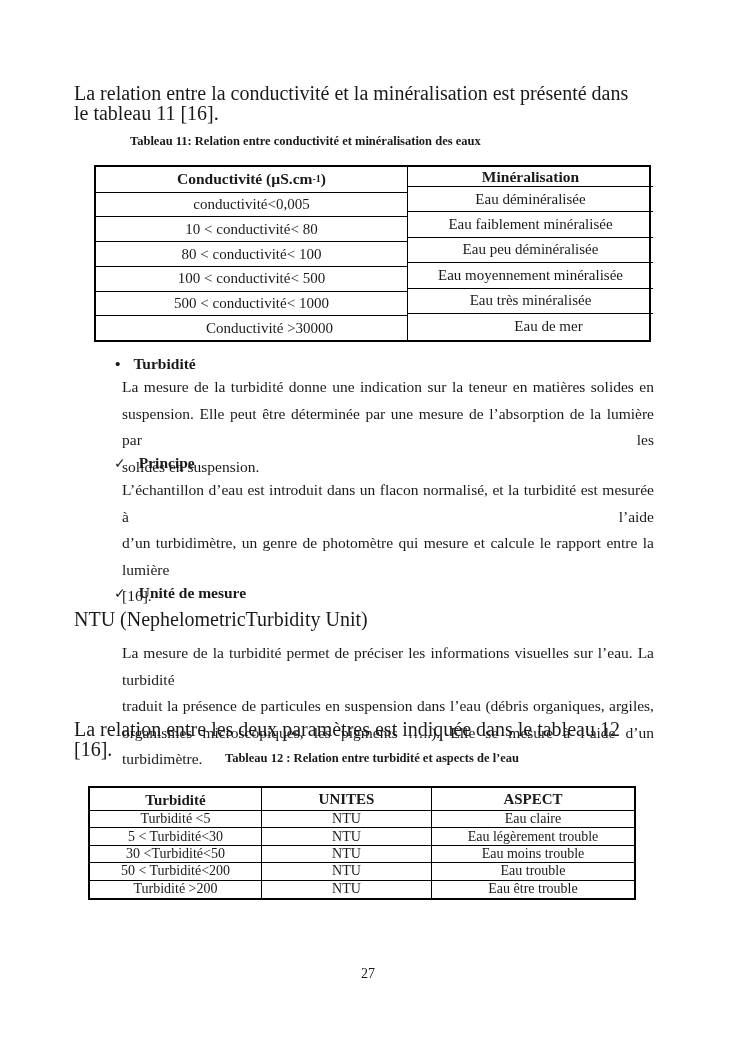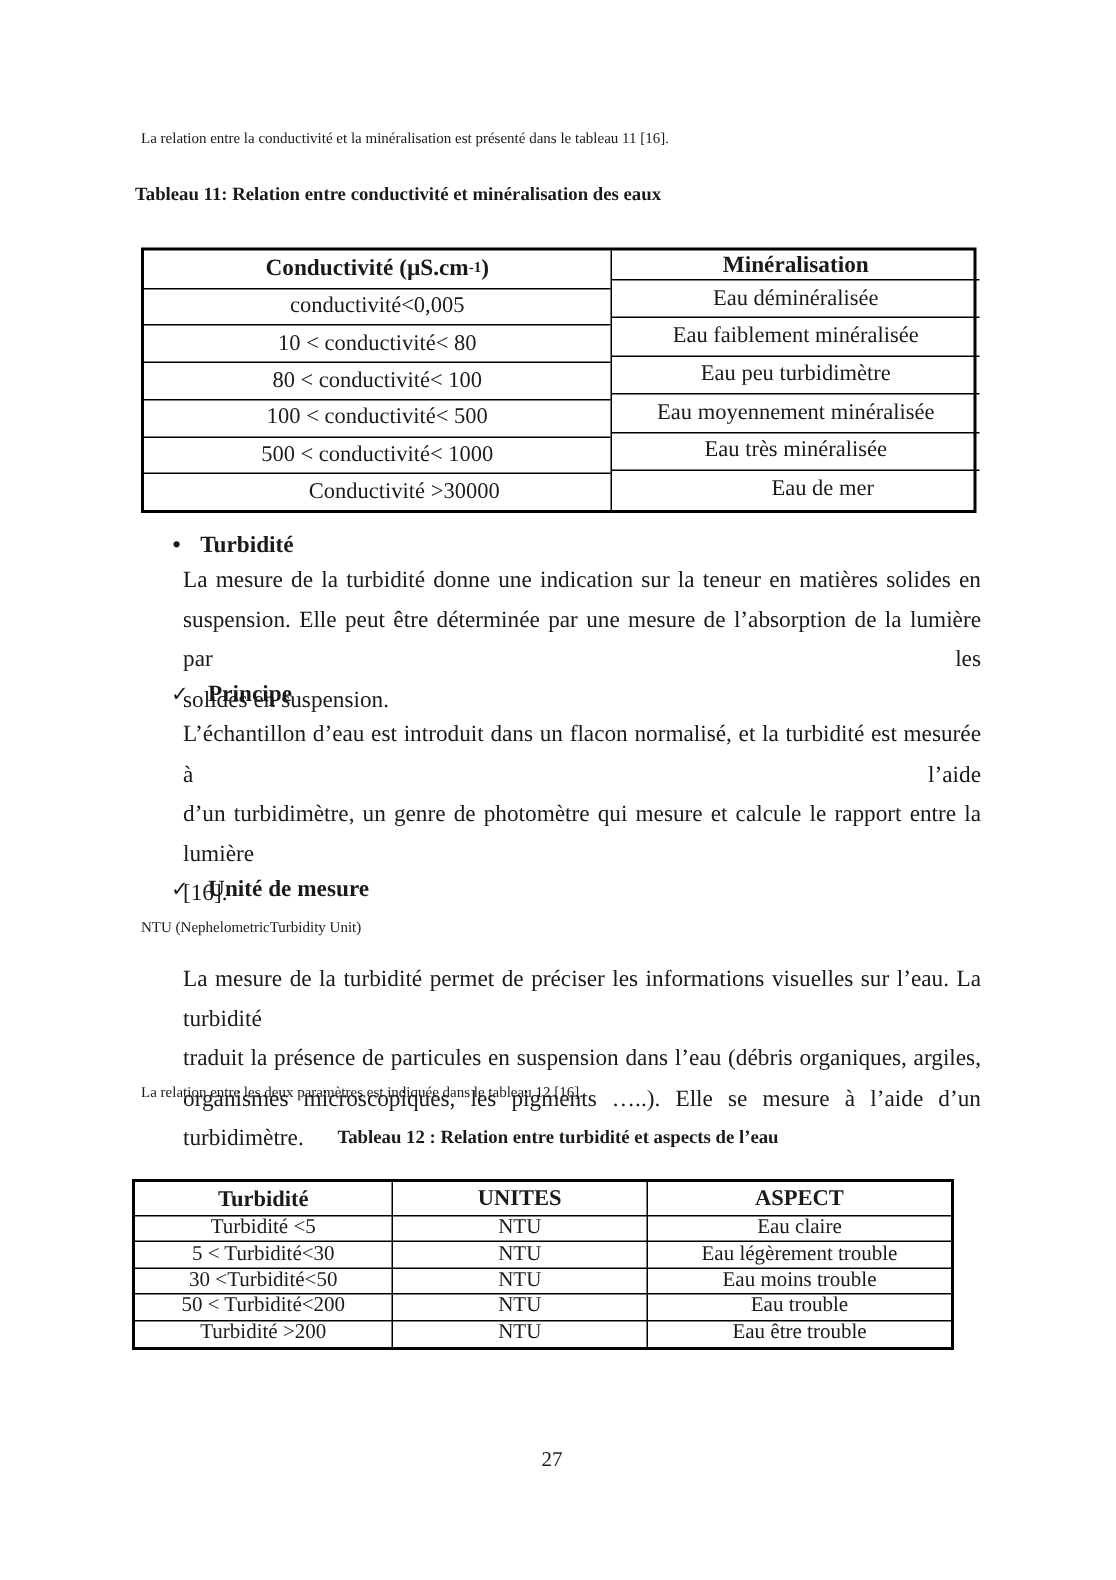--- a/index.html
+++ b/index.html
@@ -6,21 +6,21 @@
   body{
     width:744px;height:1053px;
     background:#ffffff;
     font-family:"Liberation Serif", serif;
     color:#1a1a1a;
     position:relative;
     -webkit-font-smoothing:antialiased;
   }
   .page{position:absolute;inset:0;width:744px;height:1053px;overflow:hidden;}
 
-  .textline{position:absolute;left:94px;width:564px;font-size:10px;line-height:20px;}
+  .textline{position:absolute;left:74px;width:564px;font-size:20px;line-height:20px;}
   .caption{position:absolute;left:90px;width:564px;font-size:12.5px;font-weight:bold;line-height:16px;}
 
   .para{position:absolute;left:90px;width:564px;font-size:15.5px;}
   .para .line{line-height:26.5px;text-align:justify;text-align-last:justify;margin-left:32px;}
   .para .line.last{text-align-last:left;}
 
   .bullet-line{position:absolute;left:90px;width:564px;font-size:15.5px;line-height:20px;}
   .bullet-line .marker{display:inline-block;margin-left:25px;font-weight:bold;}
   .bullet-line .check{display:inline-block;margin-left:24px;font-weight:normal;font-size:14px;}
   .bullet-line .label{font-weight:bold;margin-left:13px;}
@@ -55,41 +55,41 @@
 
   .pagenum{position:absolute;left:0;top:966px;width:736px;text-align:center;font-size:14px;}
 </style>
 </head>
 <body>
 
 <div class="page">
 
   <div class="textline" style="top:83px;">La relation entre la conductivité et la minéralisation est présenté dans le tableau 11 [16].</div>
 
-  <div class="caption" style="top:121px;">Tableau  11: Relation entre conductivité et minéralisation des eaux</div>
+  <div class="caption" style="top:133px;margin-left:40px;">Tableau  11: Relation entre conductivité et minéralisation des eaux</div>
 
   <div class="t11">
     <div class="t11-left">
       <div class="cell head">
         <span>Conductivité (µS.cm</span>
           <span class="sup">-1</span>
           <span>)</span>
       </div>
       <div class="cell">conductivité&lt;0,005</div>
       <div class="cell">10 &lt; conductivité&lt; 80</div>
       <div class="cell">80 &lt; conductivité&lt; 100</div>
       <div class="cell">100 &lt; conductivité&lt; 500</div>
       <div class="cell">500 &lt; conductivité&lt; 1000</div>
       <div class="cell">Conductivité &gt;30000</div>
     </div>
     <div class="t11-right">
       <div class="cell head first">Minéralisation</div>
       <div class="cell">Eau déminéralisée</div>
       <div class="cell">Eau faiblement minéralisée</div>
-      <div class="cell">Eau peu turbidimètre</div>
+      <div class="cell">Eau peu déminéralisée</div>
       <div class="cell">Eau moyennement minéralisée</div>
       <div class="cell">Eau très minéralisée</div>
       <div class="cell tall">Eau de mer</div>
     </div>
   </div>
 
   <div class="bullet-line" style="top:354px;">
     <span class="marker">•</span><span class="label">Turbidité</span>
   </div>
 

